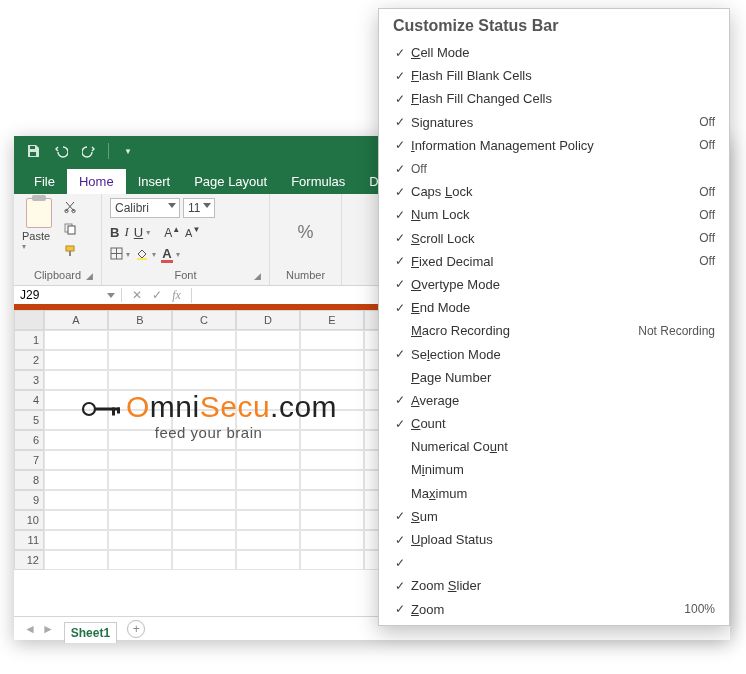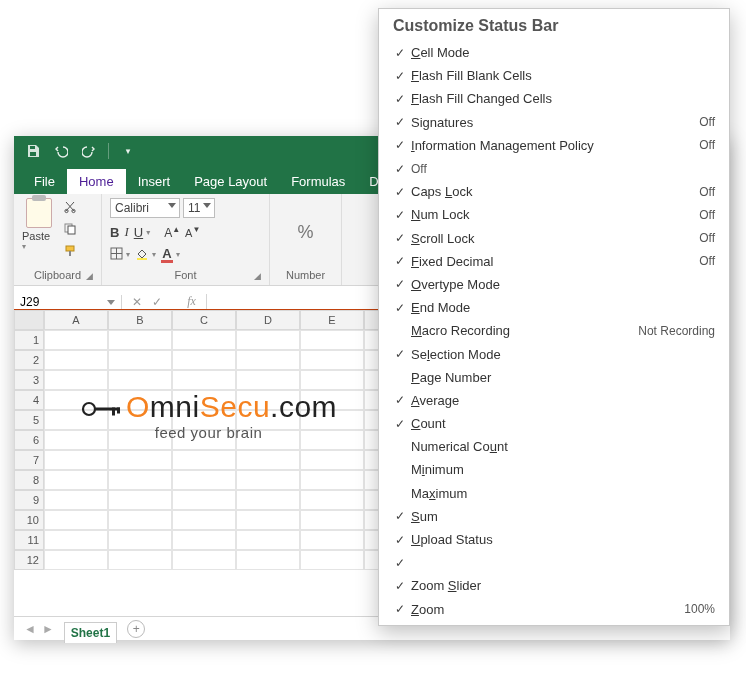--- a/index.html
+++ b/index.html
@@ -45,25 +45,25 @@
   .combo .dd { position:absolute; right:3px; top:4px; width:0;height:0;border-left:4px solid transparent;border-right:4px solid transparent;border-top:5px solid #666; }
   .font-name { width:70px; }
   .font-size { width:32px; }
   .fmt-row { display:flex; gap:5px; margin-top:3px; font-size:13px; color:#444; align-items:center;}
   .fmt-row .b{font-weight:bold;} .fmt-row .i{font-style:italic; font-family:Georgia,serif;} .fmt-row .u{text-decoration:underline;}
   .fmt-row .dd-sm{font-size:8px; color:#888; margin-left:-2px;}
   .placeholder-group{flex:0 0 auto; min-width:72px;}
   .placeholder-body{display:flex;align-items:center;justify-content:center;color:#777;font-size:18px;height:100%;}
 
   
-  .fxbar { height:24px; border-bottom:1px solid #c2410c; display:flex; align-items:flex-end; font-size:12px; }
+  .fxbar { height:24px; border-bottom:6px solid #c2410c; display:flex; align-items:center; font-size:12px; }
   .namebox { width:108px; border-right:1px solid #d5d5d5; display:flex; align-items:center; padding:0 6px; justify-content:space-between; }
   .namebox .dd{width:0;height:0;border-left:4px solid transparent;border-right:4px solid transparent;border-top:5px solid #888;}
   .fx-btns { display:flex; align-items:center; gap:10px; padding:0 10px; color:#999; border-right:1px solid #d5d5d5;}
-  .fx-label { font-style:italic; font-family:Georgia,serif;margin-left:15px;}
+  .fx-label { font-style:italic; font-family:Georgia,serif;}
   .fx-input { flex:1; }
 
   
   .gridwrap { position:relative; height: calc(100% - 30px - 28px - 92px - 24px - 24px); overflow:hidden; background:#fff; }
   .grid { display:grid; grid-template-columns: 30px repeat(6, 64px); }
   .colhdr, .rowhdr, .corner { background:#f3f3f3; border:0.5px solid #d9d9d9; font-size:11px; color:#555; display:flex; align-items:center; justify-content:center; height:20px; }
   .corner{background:#e8e8e8;}
   .rowhdr{justify-content:flex-end; padding-right:4px;}
   .cell { border:0.5px solid #e4e4e4; height:20px; }
 

